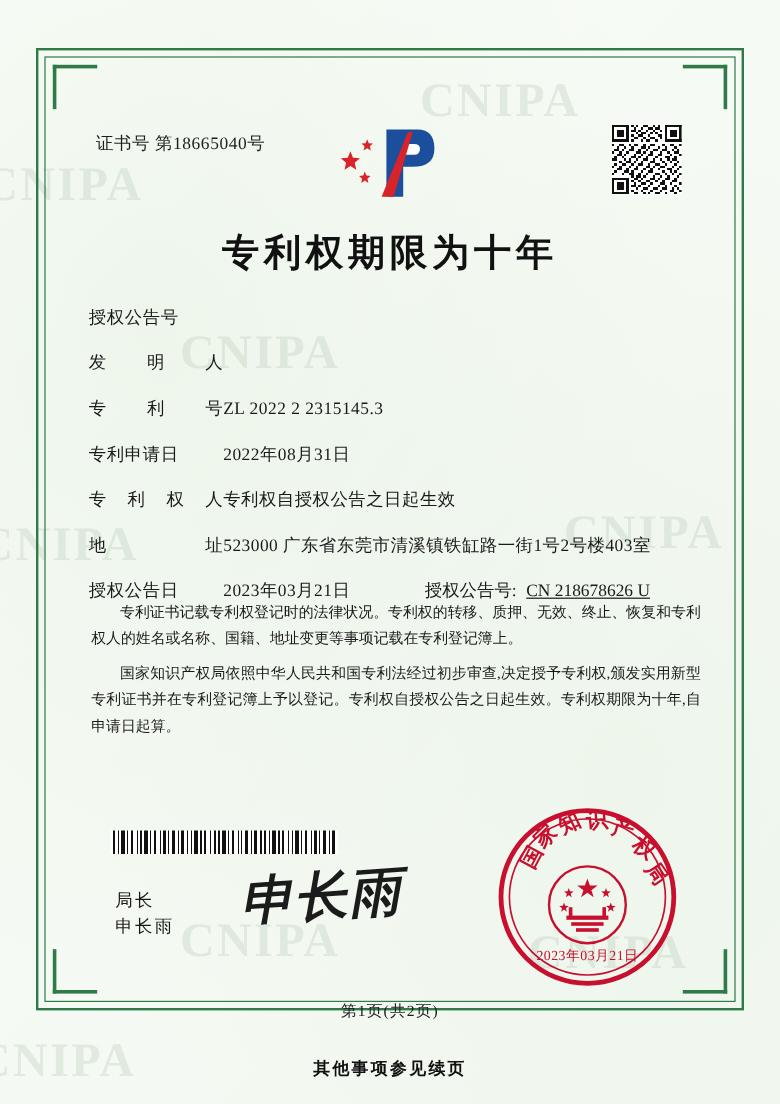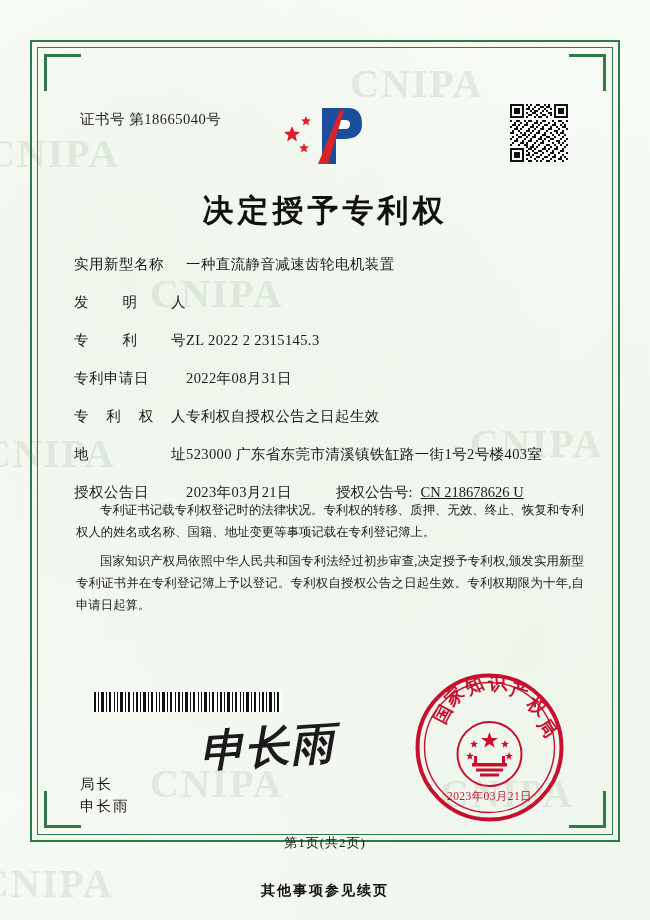--- a/index.html
+++ b/index.html
@@ -156,21 +156,21 @@
     display: flex;
     justify-content: space-between;
   }
   .f-label.spread span { display: inline-block; }
   .f-value {
     flex: 1 1 auto;
     letter-spacing: 0.4px;
   }
   .f-inline-label {
     flex: 0 0 auto;
-    margin-left: 0;
+    margin-left: 18px;
     margin-right: 8px;
   }
   .f-inline-value {
     flex: 0 0 auto;
     text-decoration: underline;
   }
   .row-grant .f-value { flex: 0 0 150px; }
 
   .paragraphs {
     position: absolute;
@@ -192,27 +192,26 @@
   .barcode {
     position: absolute;
     left: 32px;
     top: 612px;
     width: 190px;
     height: 20px;
   }
 
   .signature-block {
     position: absolute;
-    left: 20px;
+    left: 36px;
     top: 660px;
     font-size: 14.5px;
     line-height: 1.55;
     color: #1a1a1a;
     letter-spacing: 2px;
-    margin-top: 33px;
   }
   .handwriting {
     position: absolute;
     left: 140px;
     top: 638px;
     font-family: "Liberation Serif", serif;
     font-size: 44px;
     font-style: italic;
     font-weight: bold;
     color: #1b1b1b;
@@ -510,27 +509,26 @@
           <polygon points="36,18 37.3,21.3 40.8,21.6 38.2,23.9 39,27.4 36,25.5 33,27.4 33.8,23.9 31.2,21.6 34.7,21.3"></polygon>
           <polygon points="34,45 35.3,48.3 38.8,48.6 36.2,50.9 37,54.4 34,52.5 31,54.4 31.8,50.9 29.2,48.6 32.7,48.3"></polygon>
         </g>
 
         <path d="M52 10 L78 10 Q92 10 92 26 Q92 41 74 41 L66 41 L66 66 L52 66 Z" fill="#1b4f9c"></path>
         <path d="M66 22 L66 31 L75 31 Q80 31 80 26 Q80 22 75 22 Z" fill="#ffffff"></path>
         <path d="M48 66 L70 12 L74 12 L58 66 Z" fill="#d8232a"></path>
       </svg>
     </div>
 
-    <div class="title">决定授予专利权</div>
+    <div class="title">专利权期限为十年</div>
 
     <div class="fields">
 
       <div class="field-row">
-        <div class="f-label">实用新型名称</div>
-        <div class="f-value">一种直流静音减速齿轮电机装置</div>
+        <div class="f-label">授权公告号</div>
       </div>
 
       <div class="field-row">
         <div class="f-label spread">
           <span>发</span>
           <span>明</span>
           <span>人</span>
         </div>
       </div>
 

